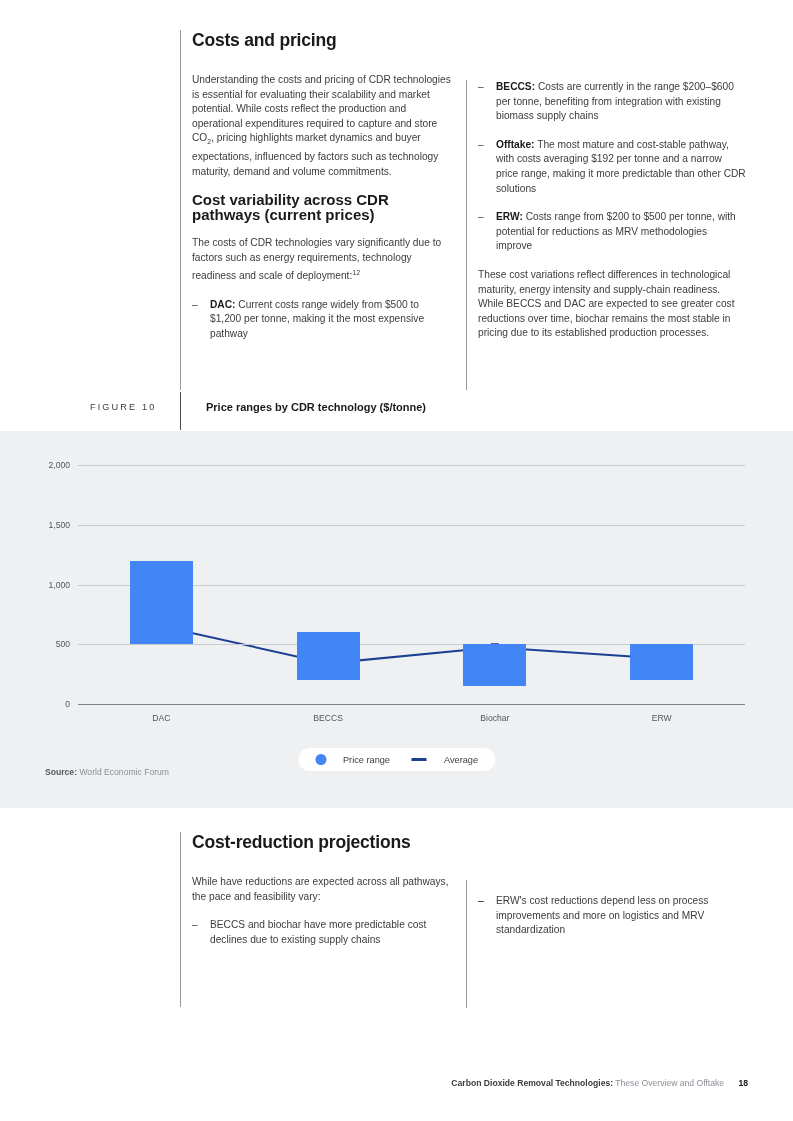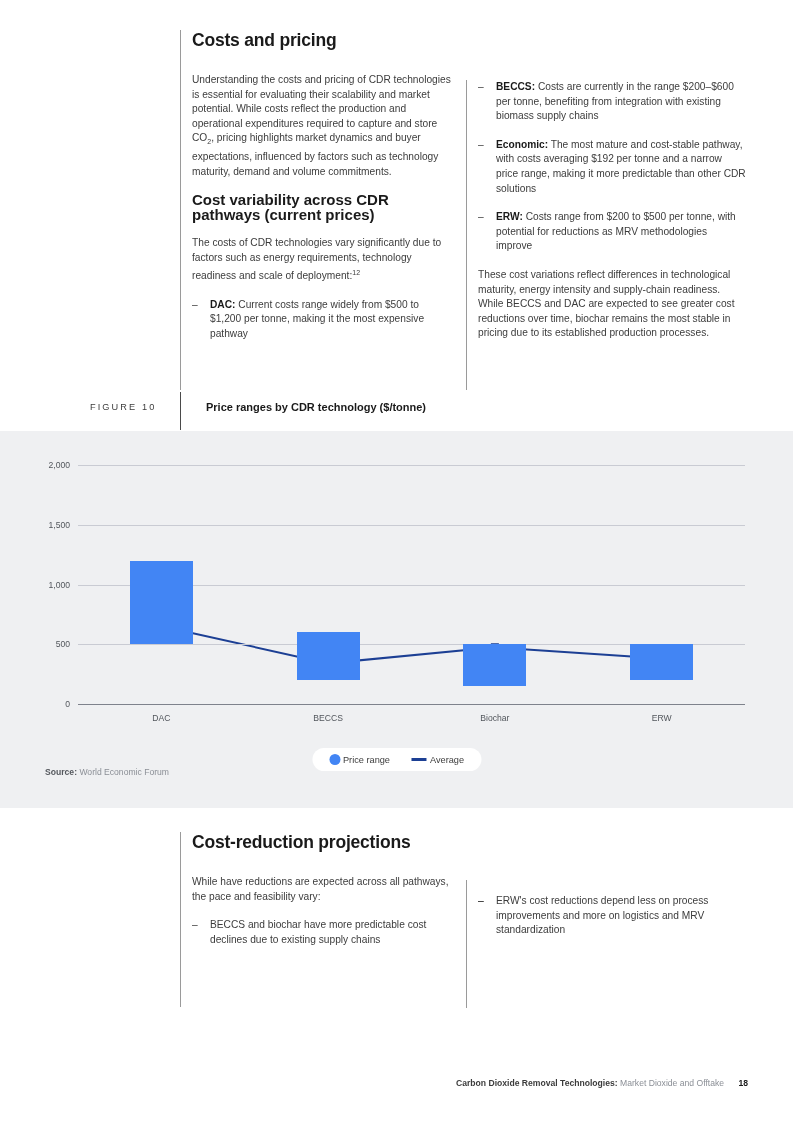--- a/index.html
+++ b/index.html
@@ -142,21 +142,21 @@
 
   #chart-legend {
     position: absolute;
     left: 50%; transform: translateX(-50%);
     top: 317px;
     display: flex; align-items: center; gap: 22px;
     background: #ffffff;
     border-radius: 13px;
     padding: 6px 17px;
   }
-  .leg-item { display: flex; align-items: center; gap: 3px; }
+  .leg-item { display: flex; align-items: center; gap: 17px; }
   .leg-dot {
     width: 11px; height: 11px; border-radius: 50%;
     background: #4285f4;
   }
   .leg-dash {
     width: 15px; height: 2.2px;
     background: #1c3f94;
   }
   .leg-text { font-size: 9.2px; color: #3c3c3c; }
 
@@ -198,21 +198,21 @@
 </div>
 
 <div class="section" id="top-right-col" style="left:466px; top:80px; width:280px; height:310px;">
   <div class="col-rule"></div>
   <div style="padding-left:12px;">
     <ul class="dash-list">
       <li class="dash-item">
         <span class="dash">–</span><b>BECCS:</b> <span>Costs are currently in the range $200–$600 per tonne, benefiting from integration with existing biomass supply chains</span>
       </li>
       <li class="dash-item">
-        <span class="dash">–</span><b>Economic:</b> <span>The most mature and cost-stable pathway, with costs averaging $192 per tonne and a narrow price range, making it more predictable than other CDR solutions</span>
+        <span class="dash">–</span><b>Offtake:</b> <span>The most mature and cost-stable pathway, with costs averaging $192 per tonne and a narrow price range, making it more predictable than other CDR solutions</span>
       </li>
       <li class="dash-item">
         <span class="dash">–</span><b>ERW:</b> <span>Costs range from $200 to $500 per tonne, with potential for reductions as MRV methodologies improve</span>
       </li>
     </ul>
     <p class="body-p" style="margin-top:14px;">These cost variations reflect differences in technological maturity, energy intensity and supply-chain readiness. While BECCS and DAC are expected to see greater cost reductions over time, biochar remains the most stable in pricing due to its established production processes.</p>
   </div>
 </div>
 
 <div id="figure-caption">
@@ -289,15 +289,15 @@
       </li>
       <li class="dash-item">
         <span class="dash">–</span><span>ERW's cost reductions depend less on process improvements and more on logistics and MRV standardization</span>
       </li>
     </ul>
   </div>
 </div>
 
 <div id="footer">
   <span class="f-strong">Carbon Dioxide Removal Technologies:</span>
-  <span>Market Dioxide and Offtake</span>
+  <span>These Overview and Offtake</span>
   <span class="f-page">18</span>
 </div>
 
 </body></html>

